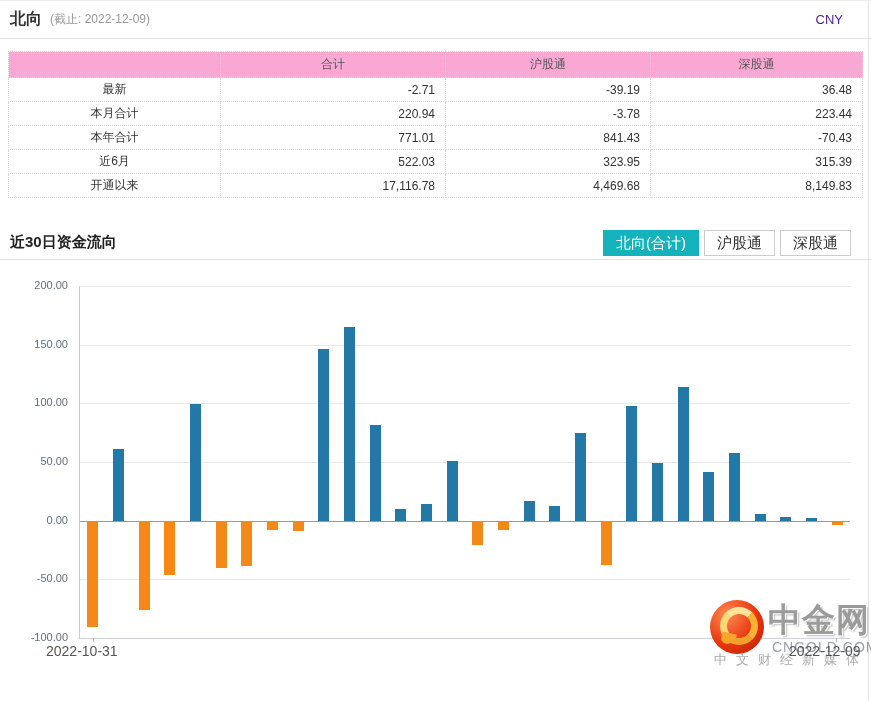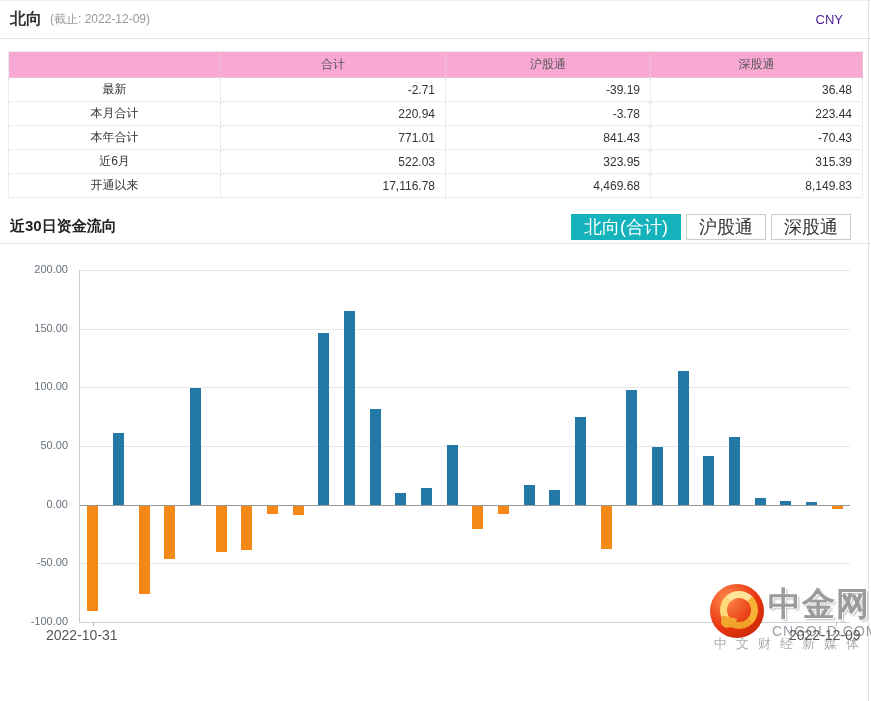--- a/index.html
+++ b/index.html
@@ -27,27 +27,27 @@
   .summary-table th,.summary-table td{
     border:1px dotted #d9d9d9;height:23px;padding:0 10px;font-weight:normal;
   }
   .summary-table thead th{background:#f9a8d4;color:#555;text-align:center;height:25px;}
   .summary-table td.row-label{text-align:center;color:#333;}
   .summary-table td.num{text-align:right;color:#333;}
   .col-label{width:212px;} .col-total{width:225px;} .col-sh{width:205px;} .col-sz{width:212px;}
 
   
   .section-bar{
-    margin-top:12px;height:33px;display:flex;align-items:center;
+    margin-top:28px;height:33px;display:flex;align-items:center;
     padding:0 10px;border-bottom:1px solid #e2e2e2;text-align:center;
   }
   .section-title{font-size:15px;font-weight:bold;color:#222;}
   .tabs{margin-left:auto;display:flex;gap:5px;padding-right:10px;}
   .tab{
-    font-size:18px;padding:4px 12px;border:1px solid #ccc;background:#fff;color:#333;
+    font-size:15px;padding:4px 12px;border:1px solid #ccc;background:#fff;color:#333;
     cursor:pointer;line-height:16px;
   }
   .tab.active{background:#14b3bb;border-color:#14b3bb;color:#fff;}
 
   
   .chart{position:relative;height:417px;}
   .plot{
     position:absolute;left:79px;top:26px;width:770px;height:352px;
     border-left:1px solid #ccc;border-bottom:1px solid #c9d4df;
   }

